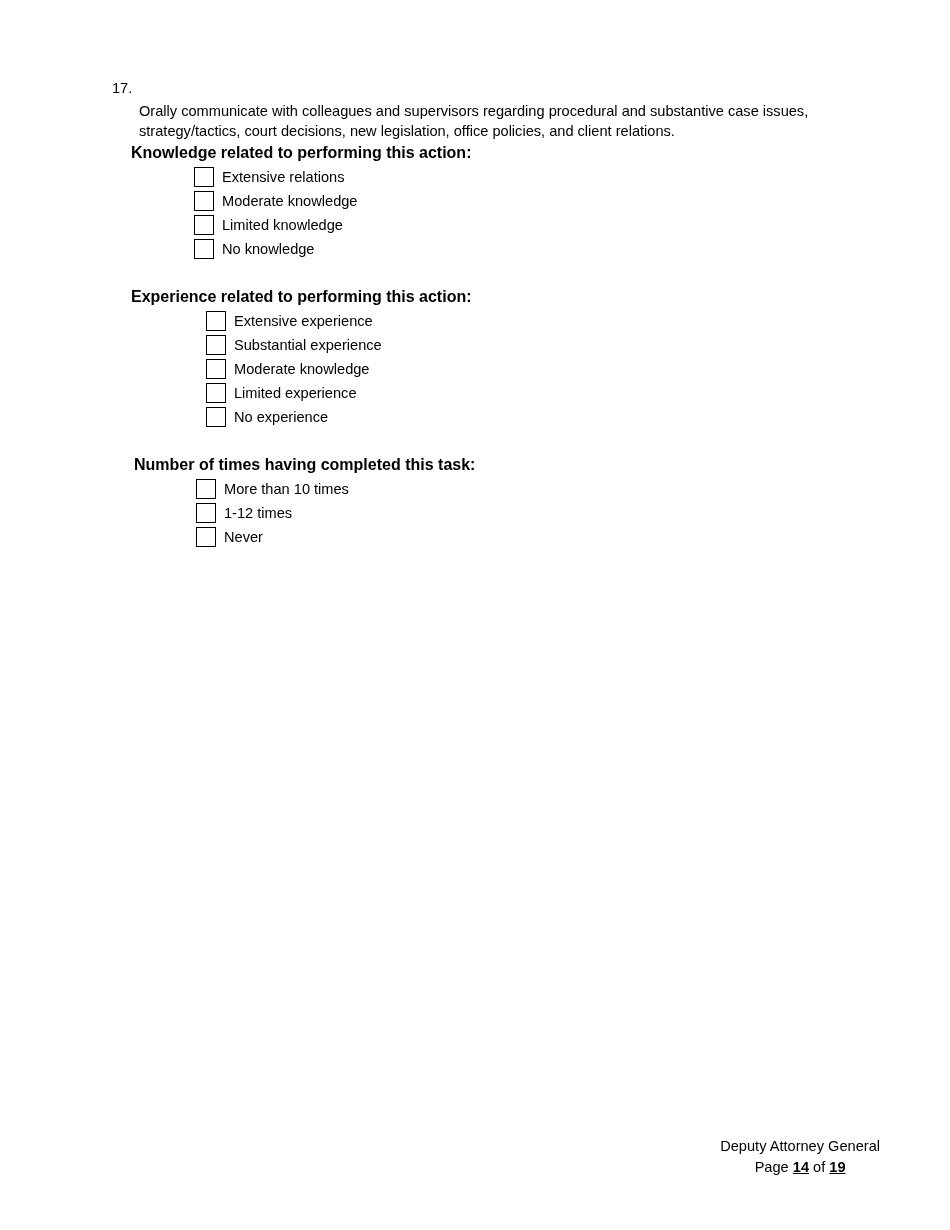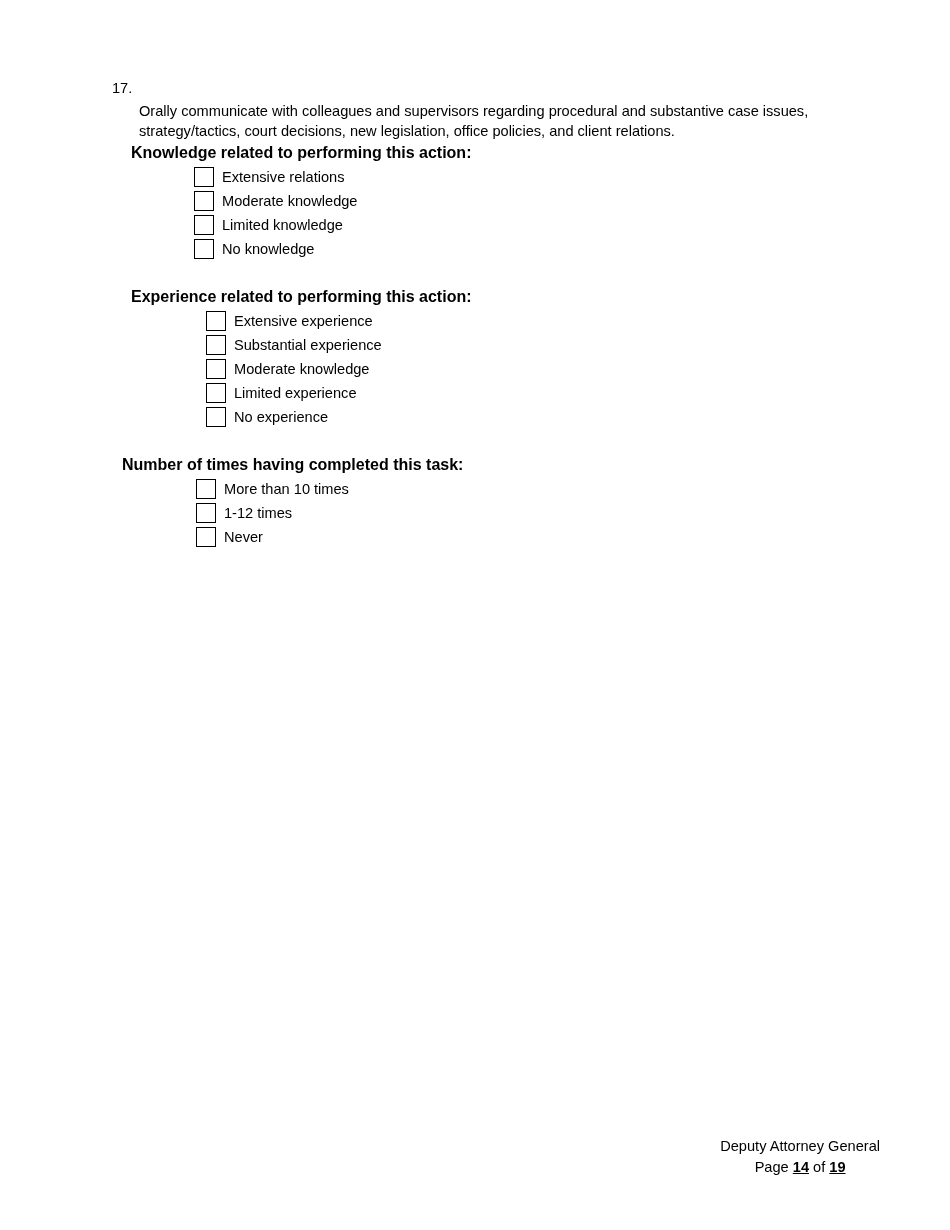--- a/index.html
+++ b/index.html
@@ -121,21 +121,21 @@
   <div class="option">
     <span class="checkbox"></span>
     <span class="option-label">Limited experience</span>
   </div>
   <div class="option">
     <span class="checkbox"></span>
     <span class="option-label">No experience</span>
   </div>
 </div>
 
-<div class="section-heading" style="left:122px; top:456px;">Number of times having completed this task:</div>
+<div class="section-heading" style="left:134px; top:456px;">Number of times having completed this task:</div>
 <div class="options" style="top:477px; left:196px;">
   <div class="option">
     <span class="checkbox"></span>
     <span class="option-label">More than 10 times</span>
   </div>
   <div class="option">
     <span class="checkbox"></span>
     <span class="option-label">1-12 times</span>
   </div>
   <div class="option">

